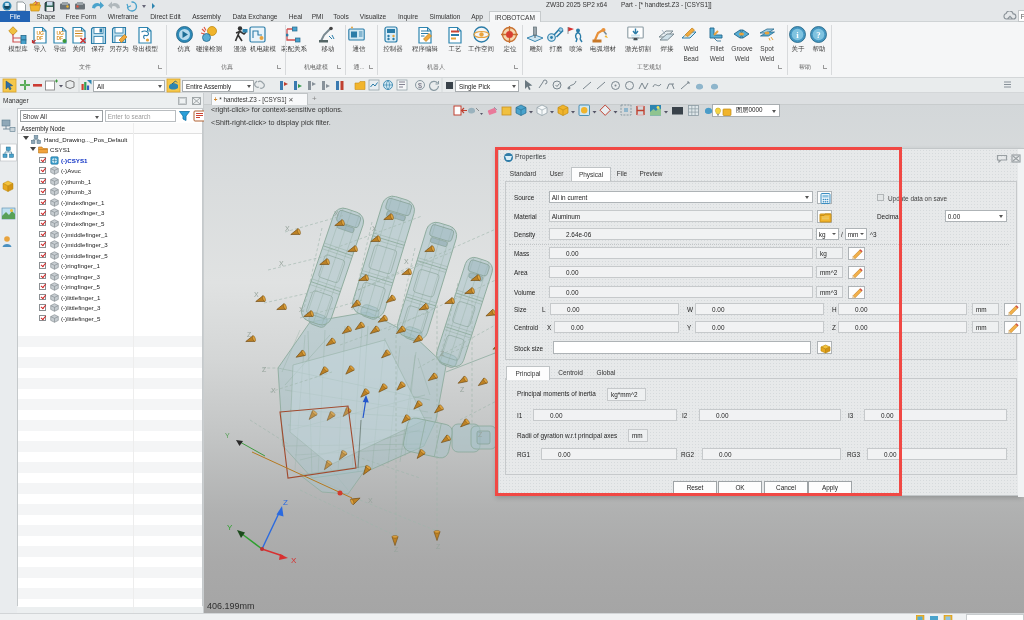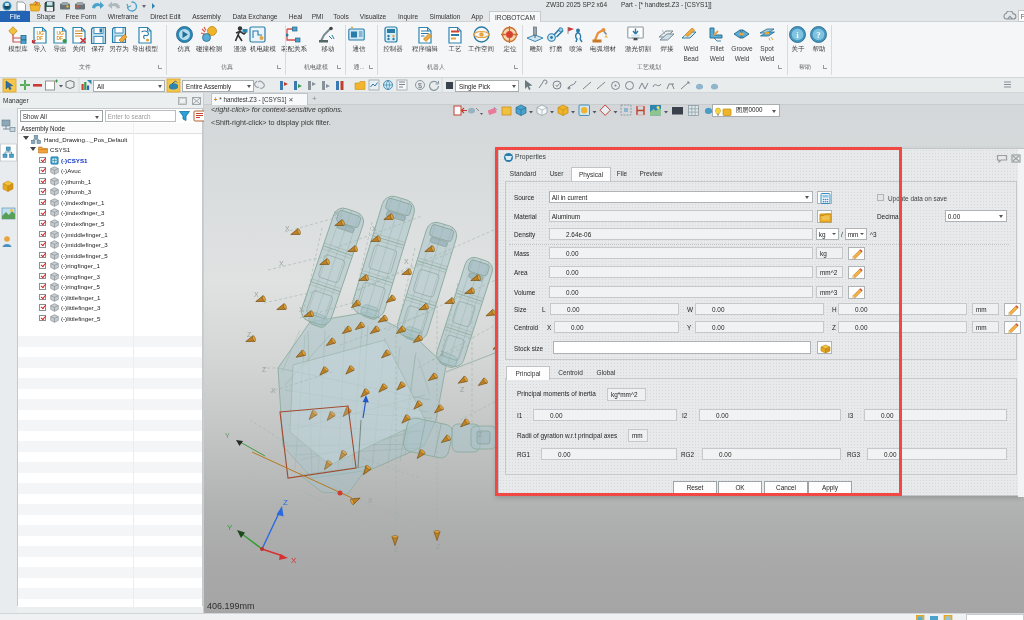--- a/index.html
+++ b/index.html
@@ -686,21 +686,21 @@
         </svg>
         <span style="position:absolute;left:43px;top:1.5px;">(-)littlefinger_5</span>
       </div>
 </div>
 </div>
 <div id="tabbar">
   <div id="atab"><span style="color:#d2862a;font-weight:bold;">&nbsp;+&nbsp;</span>* handtest.Z3 - [CSYS1]  <span style="color:#555;">✕</span></div>
   <div style="position:absolute;left:108px;top:1px;font-size:8px;color:#888;">+</div>
 </div>
 <div id="viewport">
-  <div class="hint" style="top:0px;font-style:italic;">&lt;right-click&gt; for context-sensitive options.</div>
+  <div class="hint" style="top:0px;">&lt;right-click&gt; for context-sensitive options.</div>
   <div class="hint" style="top:13px;">&lt;Shift-right-click&gt; to display pick filter.</div>
   <div id="viewicons">
       <svg class="abs" style="left:246px;top:-2px;" width="340" height="16" viewBox="0 0 340 16">
 <g transform="translate(4,3)">
           <rect x="0" y="0" width="7" height="9" fill="#fff" stroke="#c04030" stroke-width="1"></rect>
           <path d="M13 4.5 h-5 m2 -2.5 l-2.5 2.5 2.5 2.5" stroke="#c04030" stroke-width="1.2" fill="none"></path>
         </g>
 <g transform="translate(18,3)">
           <path d="M0 4 C1 1 6 1 7 4 L7 6 C4 8 2 8 0 6 Z" fill="#9ab2bd"></path>
           <path d="M8 2 l3 3" stroke="#888" stroke-width="1"></path>

